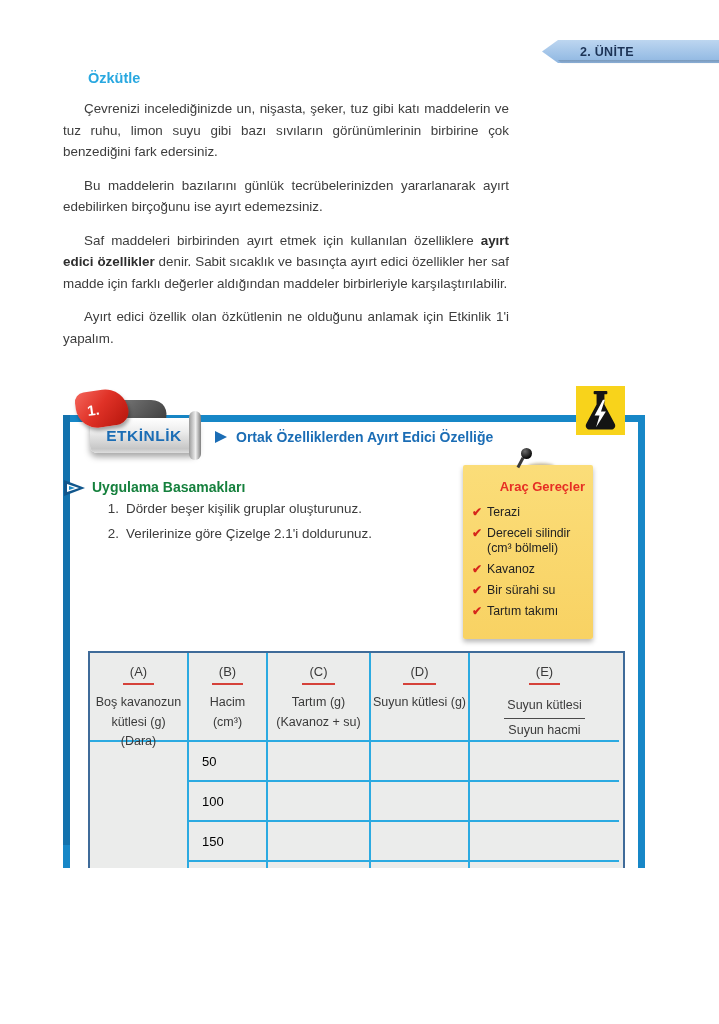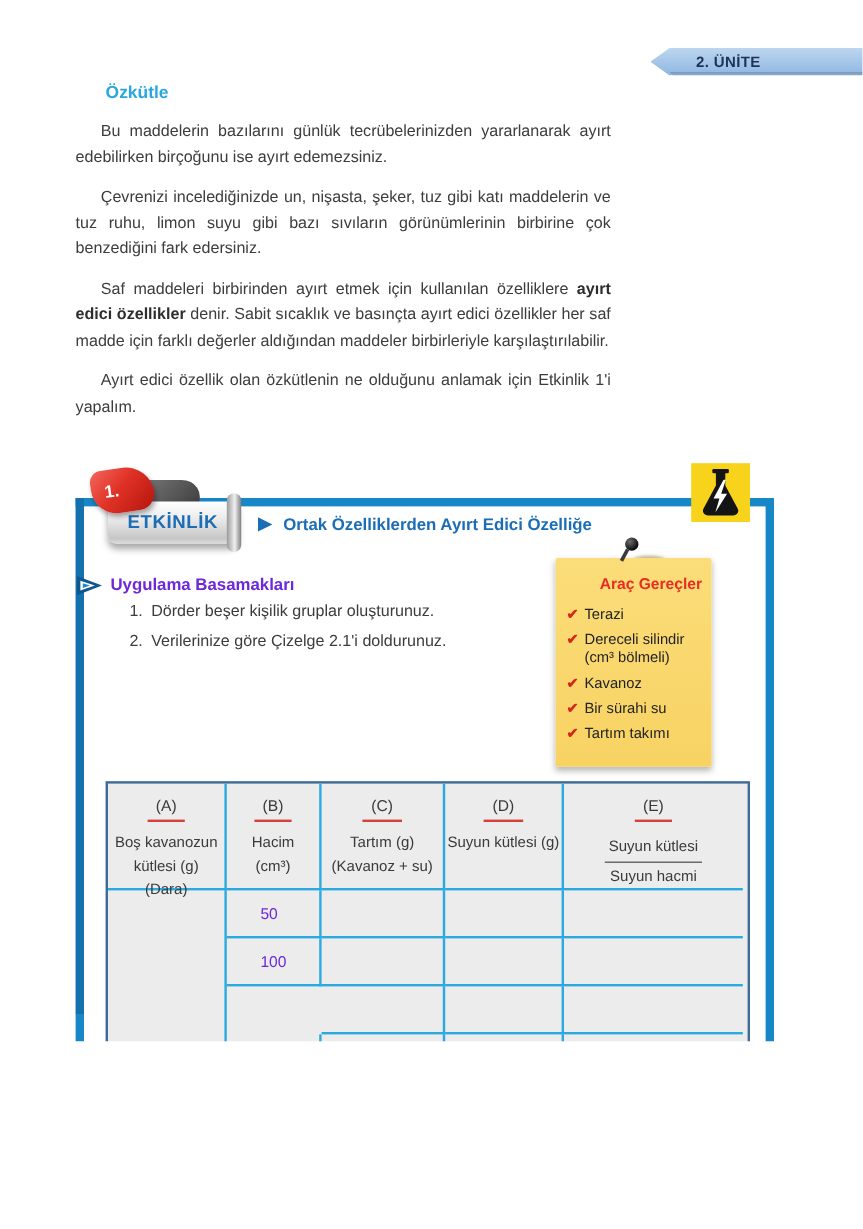--- a/index.html
+++ b/index.html
@@ -53,21 +53,21 @@
     color:#ffffff; font-weight:bold; font-size:14.5px; }
   
   .activity-title { position:absolute; left:214px; top:429px; z-index:6;
     display:flex; align-items:center; gap:8px;
     font-size:14px; font-weight:bold; color:#1b6db5; }
   
   .flask { position:absolute; left:576px; top:386px; width:49px; height:49px;
     background:#f8d31b; z-index:7; }
   
   .steps-heading { position:absolute; left:92px; top:479px; display:flex; align-items:center;
-    font-size:14px; font-weight:bold; color:#6d28d9; }
+    font-size:14px; font-weight:bold; color:#15803d; }
   .steps-arrow { position:absolute; left:63px; top:479px; z-index:5; }
   .step { position:absolute; left:104px; display:flex; gap:7px;
     font-size:13.4px; color:#3c3c3c; }
   .step .n { min-width:15px; text-align:right; }
   
   .materials { position:absolute; left:463px; top:465px; width:130px; height:174px;
     background:linear-gradient(180deg,#fbdd79,#f8d263);
     box-shadow:0 3px 5px rgba(0,0,0,.28); border-radius:2px; z-index:5;
     padding:14px 8px 8px 9px; }
   .materials .m-title { text-align:right; font-size:13px; font-weight:bold;
@@ -89,21 +89,21 @@
     background:#ebeceb; border:2px solid #3f6b99; }
   .cell { position:relative; }
   .br { border-right:2px solid #2baae1; }
   .bb { border-bottom:2px solid #2baae1; }
   .hcell { text-align:center; padding-top:9px; font-size:12.5px; color:#3a3a3a; line-height:1.55; }
   .hletter { display:inline-block; border-bottom:2.5px solid #d5423a;
     padding:0 7px 1px; font-size:13px; margin-bottom:8px; }
   .frac { display:inline-block; font-size:12.5px; margin-top:3px; }
   .frac .num { border-bottom:1.5px solid #4a4a4a; padding:0 3px 2px; }
   .frac .den { padding-top:2px; }
-  .vcell { display:flex; align-items:center; padding-left:28px; font-size:13px; color:#6d28d9; }
+  .vcell { display:flex; align-items:center; padding-left:13px; font-size:13px; color:#000000; }
   .dots { position:absolute; left:12px; bottom:3px; font-size:9px; letter-spacing:1.5px; color:#b4bcbe; }
   .tbl-caption { position:absolute; left:88px; top:906px; width:537px; text-align:center;
     font-size:13px; font-style:italic; color:#c2410c; }
   .tbl-shadow { position:absolute; left:70px; top:899px; width:128px; height:29px;
     background:linear-gradient(100deg,rgba(110,110,110,.55),rgba(255,255,255,0) 72%); }
   
   .page-circle { position:absolute; left:610px; top:900px; width:29px; height:29px;
     border:3.5px solid #5b94c8; border-radius:50%; background:#ffffff; z-index:3;
     display:flex; align-items:flex-start; justify-content:center;
     font-size:11.5px; color:#333333; }
@@ -114,22 +114,22 @@
 
 <div class="page">
 
   <div class="unit-badge">
     <span>2. ÜNİTE</span>
   </div>
   <div class="unit-badge-shadow"></div>
 
   <div class="intro">
     <h1>Özkütle</h1>
+    <p>Çevrenizi incelediğinizde un, nişasta, şeker, tuz gibi katı maddelerin ve tuz ruhu, limon suyu gibi bazı sıvıların görünümlerinin birbirine çok benzediğini fark edersiniz.</p>
     <p>Bu maddelerin bazılarını günlük tecrübelerinizden yararlanarak ayırt edebilirken birçoğunu ise ayırt edemezsiniz.</p>
-    <p>Çevrenizi incelediğinizde un, nişasta, şeker, tuz gibi katı maddelerin ve tuz ruhu, limon suyu gibi bazı sıvıların görünümlerinin birbirine çok benzediğini fark edersiniz.</p>
     <p><span>Saf maddeleri birbirinden ayırt etmek için kullanılan özelliklere </span><b>ayırt edici özellikler</b><span> denir. Sabit sıcaklık ve basınçta ayırt edici özellikler her saf madde için farklı değerler aldığından maddeler birbirleriyle karşılaştırılabilir.</span></p>
     <p>Ayırt edici özellik olan özkütlenin ne olduğunu anlamak için Etkinlik 1'i yapalım.</p>
   </div>
 
   <div class="activity-box"></div>
   <div class="border-shade"></div>
 
   <div class="banner">
     <div class="flap"></div>
     <div class="ribbon">
@@ -244,20 +244,23 @@
     <div class="cell br bb" style="grid-column:4;grid-row:2;"></div>
     <div class="cell bb" style="grid-column:5;grid-row:2;"></div>
 
     <div class="cell vcell br bb" style="grid-column:2;grid-row:3;">
         <span>100</span>
       </div>
     <div class="cell br bb" style="grid-column:3;grid-row:3;"></div>
     <div class="cell br bb" style="grid-column:4;grid-row:3;"></div>
     <div class="cell bb" style="grid-column:5;grid-row:3;"></div>
 
+    <div class="cell vcell br bb" style="grid-column:2;grid-row:4;">
+        <span>150</span>
+      </div>
     <div class="cell br bb" style="grid-column:3;grid-row:4;"></div>
     <div class="cell br bb" style="grid-column:4;grid-row:4;"></div>
     <div class="cell bb" style="grid-column:5;grid-row:4;"></div>
 
     <div class="cell vcell br" style="grid-column:2;grid-row:5;justify-content:flex-end;">
         <span>200</span>
       </div>
     <div class="cell br" style="grid-column:3;grid-row:5;"></div>
     <div class="cell br" style="grid-column:4;grid-row:5;"></div>
     <div class="cell" style="grid-column:5;grid-row:5;"></div>

